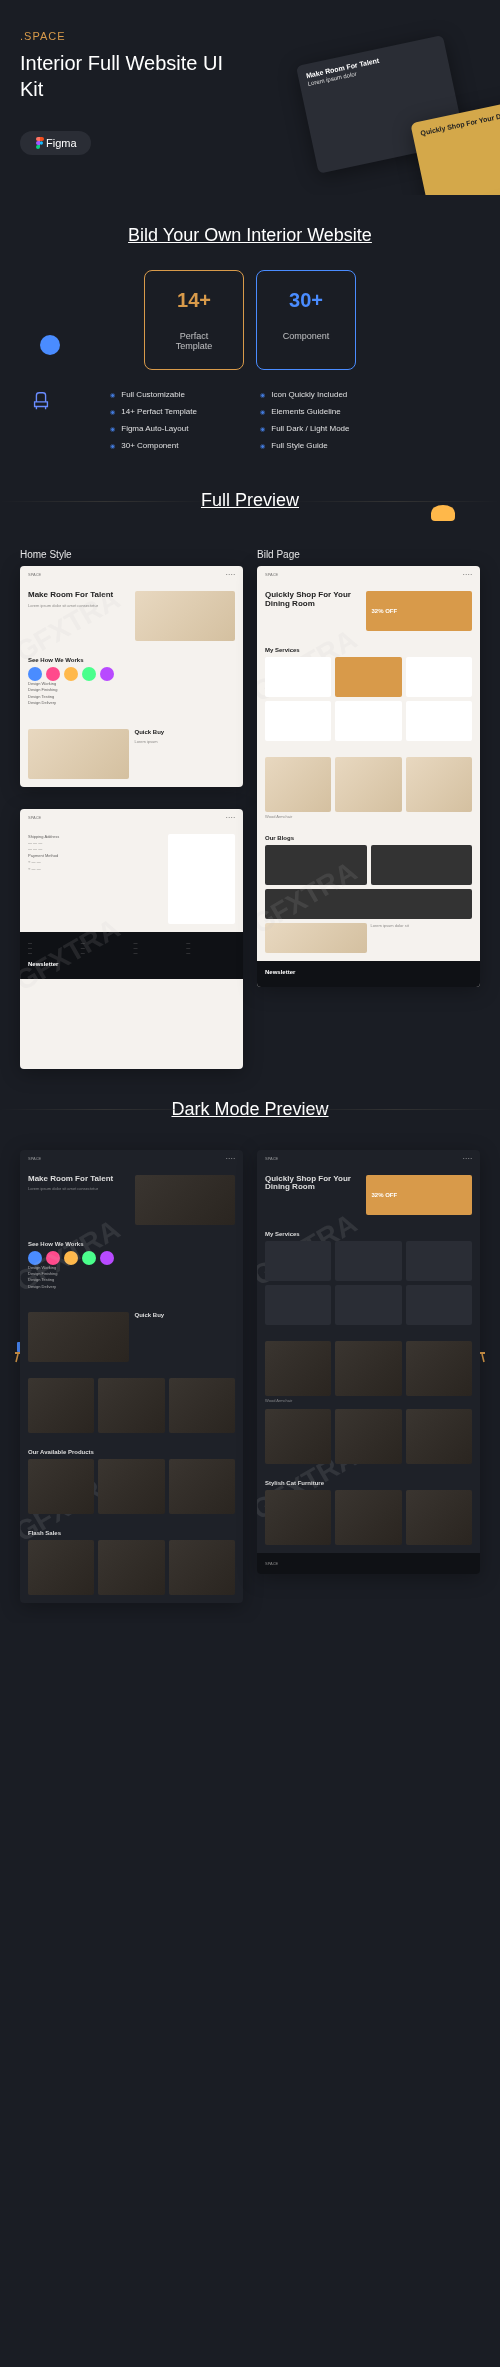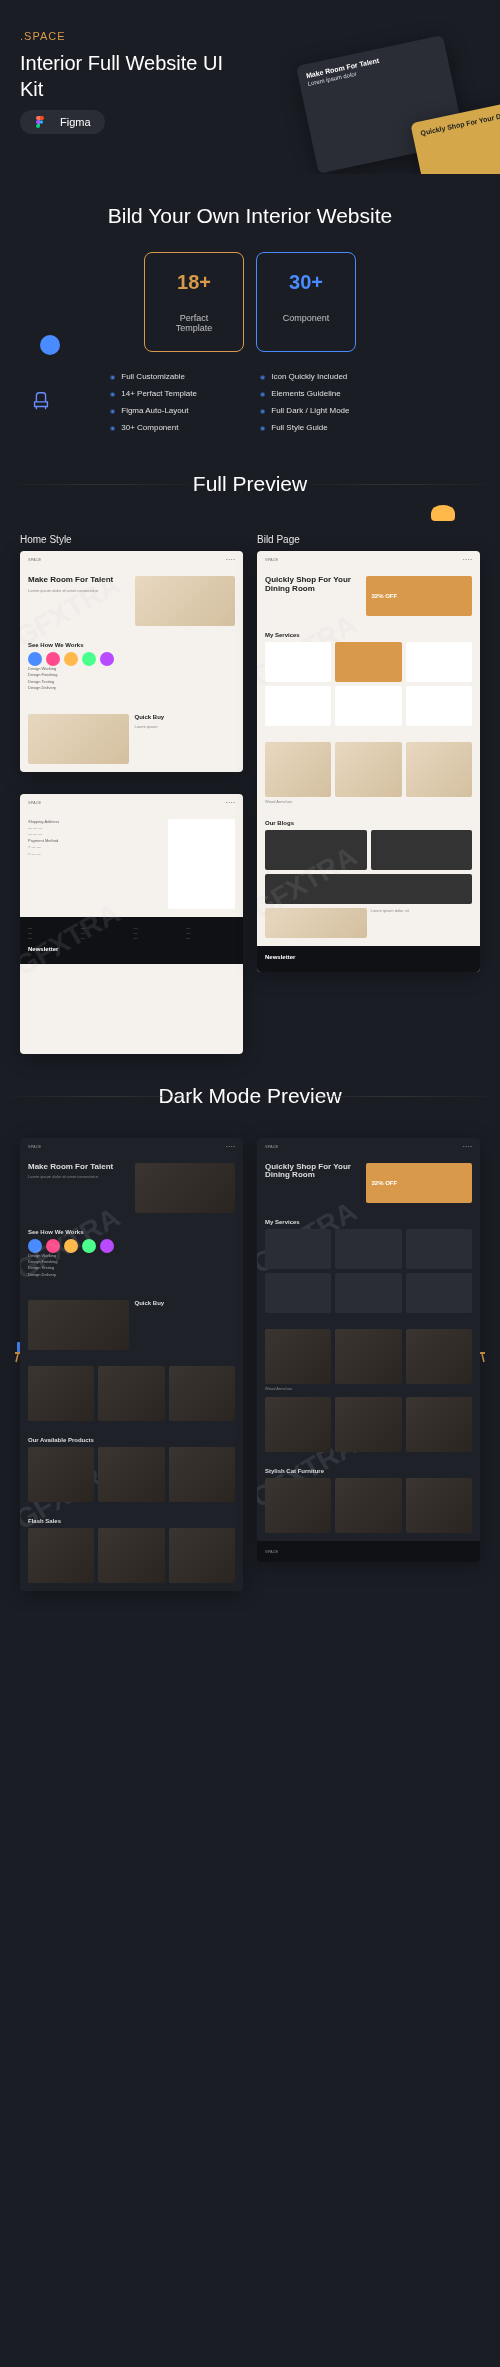--- a/index.html
+++ b/index.html
@@ -1,37 +1,37 @@
 <!DOCTYPE html>
 <html><head>
 <meta charset="utf-8">
 <style>
 * { margin:0; padding:0; box-sizing:border-box; }
 body { background:#1a1d24; color:#fff; font-family:-apple-system,BlinkMacSystemFont,sans-serif; width:500px; }
 .hero { padding:30px 20px 40px; position:relative; overflow:hidden; }
 .brand { font-size:11px; color:#d89a4a; margin-bottom:8px; letter-spacing:1px; }
 .title { font-size:20px; font-weight:500; line-height:1.3; max-width:220px; }
-.figma-badge { display:inline-flex; align-items:center; gap:14px; background:#2a2d35; border-radius:20px; padding:6px 14px; margin-top:8px; font-size:11px; }
+.figma-badge { display:inline-flex; align-items:center; gap:0; background:#2a2d35; border-radius:20px; padding:6px 14px; margin-top:29px; font-size:11px; }
 .figma-icon { width:12px; height:12px; }
 .hero-previews { position:absolute; right:-60px; top:10px; transform:rotate(-12deg); }
 .mini-card { background:#2a2d35; border-radius:6px; width:150px; height:110px; position:absolute; box-shadow:0 4px 20px rgba(0,0,0,.4); overflow:hidden; padding:8px; }
 .mini-card.c1 { top:0; right:120px; }
 .mini-card.c2 { top:80px; right:20px; background:#d4a84a; }
 .mini-card.c4 { top:180px; right:-40px; }
 .mini-txt { font-size:6px; line-height:1.2; color:#ddd; }
 .mini-h { font-size:7px; font-weight:600; margin-bottom:2px; }
 .blob { position:absolute; width:20px; height:20px; border-radius:50%; }
 .blob.blue { background:#4a8cff; top:335px; left:40px; }
 .blob.blue2 { background:#4a8cff; top:590px; left:70px; }
 .blob.orange { background:#ff9a3c; top:580px; right:40px; width:26px; height:26px; }
 .blob.ufo { top:505px; right:45px; width:24px; height:16px; background:#ffb84a; border-radius:50% 50% 4px 4px; }
 .chair-ico { position:absolute; top:390px; left:30px; width:22px; height:22px; }
 
 .section { padding:30px 24px; text-align:center; }
-.h2 { font-size:21px; font-weight:500; margin-bottom:24px; }
+.h2 { font-size:18px; font-weight:500; margin-bottom:24px;text-decoration:underline; }
 .stat-row { display:flex; gap:12px; justify-content:center; margin-bottom:20px; }
 .stat { border-radius:8px; padding:18px 16px; width:100px; text-align:center; }
 .stat.orange { border:1px solid #d89a4a; }
 .stat.blue { border:1px solid #4a8cff; }
 .stat-num { font-size:20px; font-weight:600; }
 .stat.orange .stat-num { color:#d89a4a; }
 .stat.blue .stat-num { color:#4a8cff; }
 .stat-lbl { font-size:9px; opacity:.7; margin-top:19px; }
 .feat-grid { display:grid; grid-template-columns:1fr 1fr; gap:8px 20px; max-width:280px; margin:0 auto; text-align:left; }
 .feat { display:flex; align-items:center; gap:6px; font-size:8px; opacity:.85; }
@@ -111,21 +111,21 @@
 </div>
 <div class="blob blue"></div>
 <svg class="chair-ico" viewBox="0 0 24 24">
     <path d="M5 18h14v-5H5v5zm2 0v3m10-3v3M7 13V6a3 3 0 013-3h4a3 3 0 013 3v7" fill="none" stroke="#6a8cff" stroke-width="1.5"></path>
   </svg>
 
 <div class="section">
   <div class="h2">Bild Your Own Interior Website</div>
   <div class="stat-row">
     <div class="stat orange">
-      <div class="stat-num">18+</div>
+      <div class="stat-num">14+</div>
       <div class="stat-lbl">Perfact Template</div>
     </div>
     <div class="stat blue">
       <div class="stat-num">30+</div>
       <div class="stat-lbl">Component</div>
     </div>
   </div>
   <div class="feat-grid">
     <div class="feat">Full Customizable</div>
     <div class="feat">Icon Quickly Included</div>

